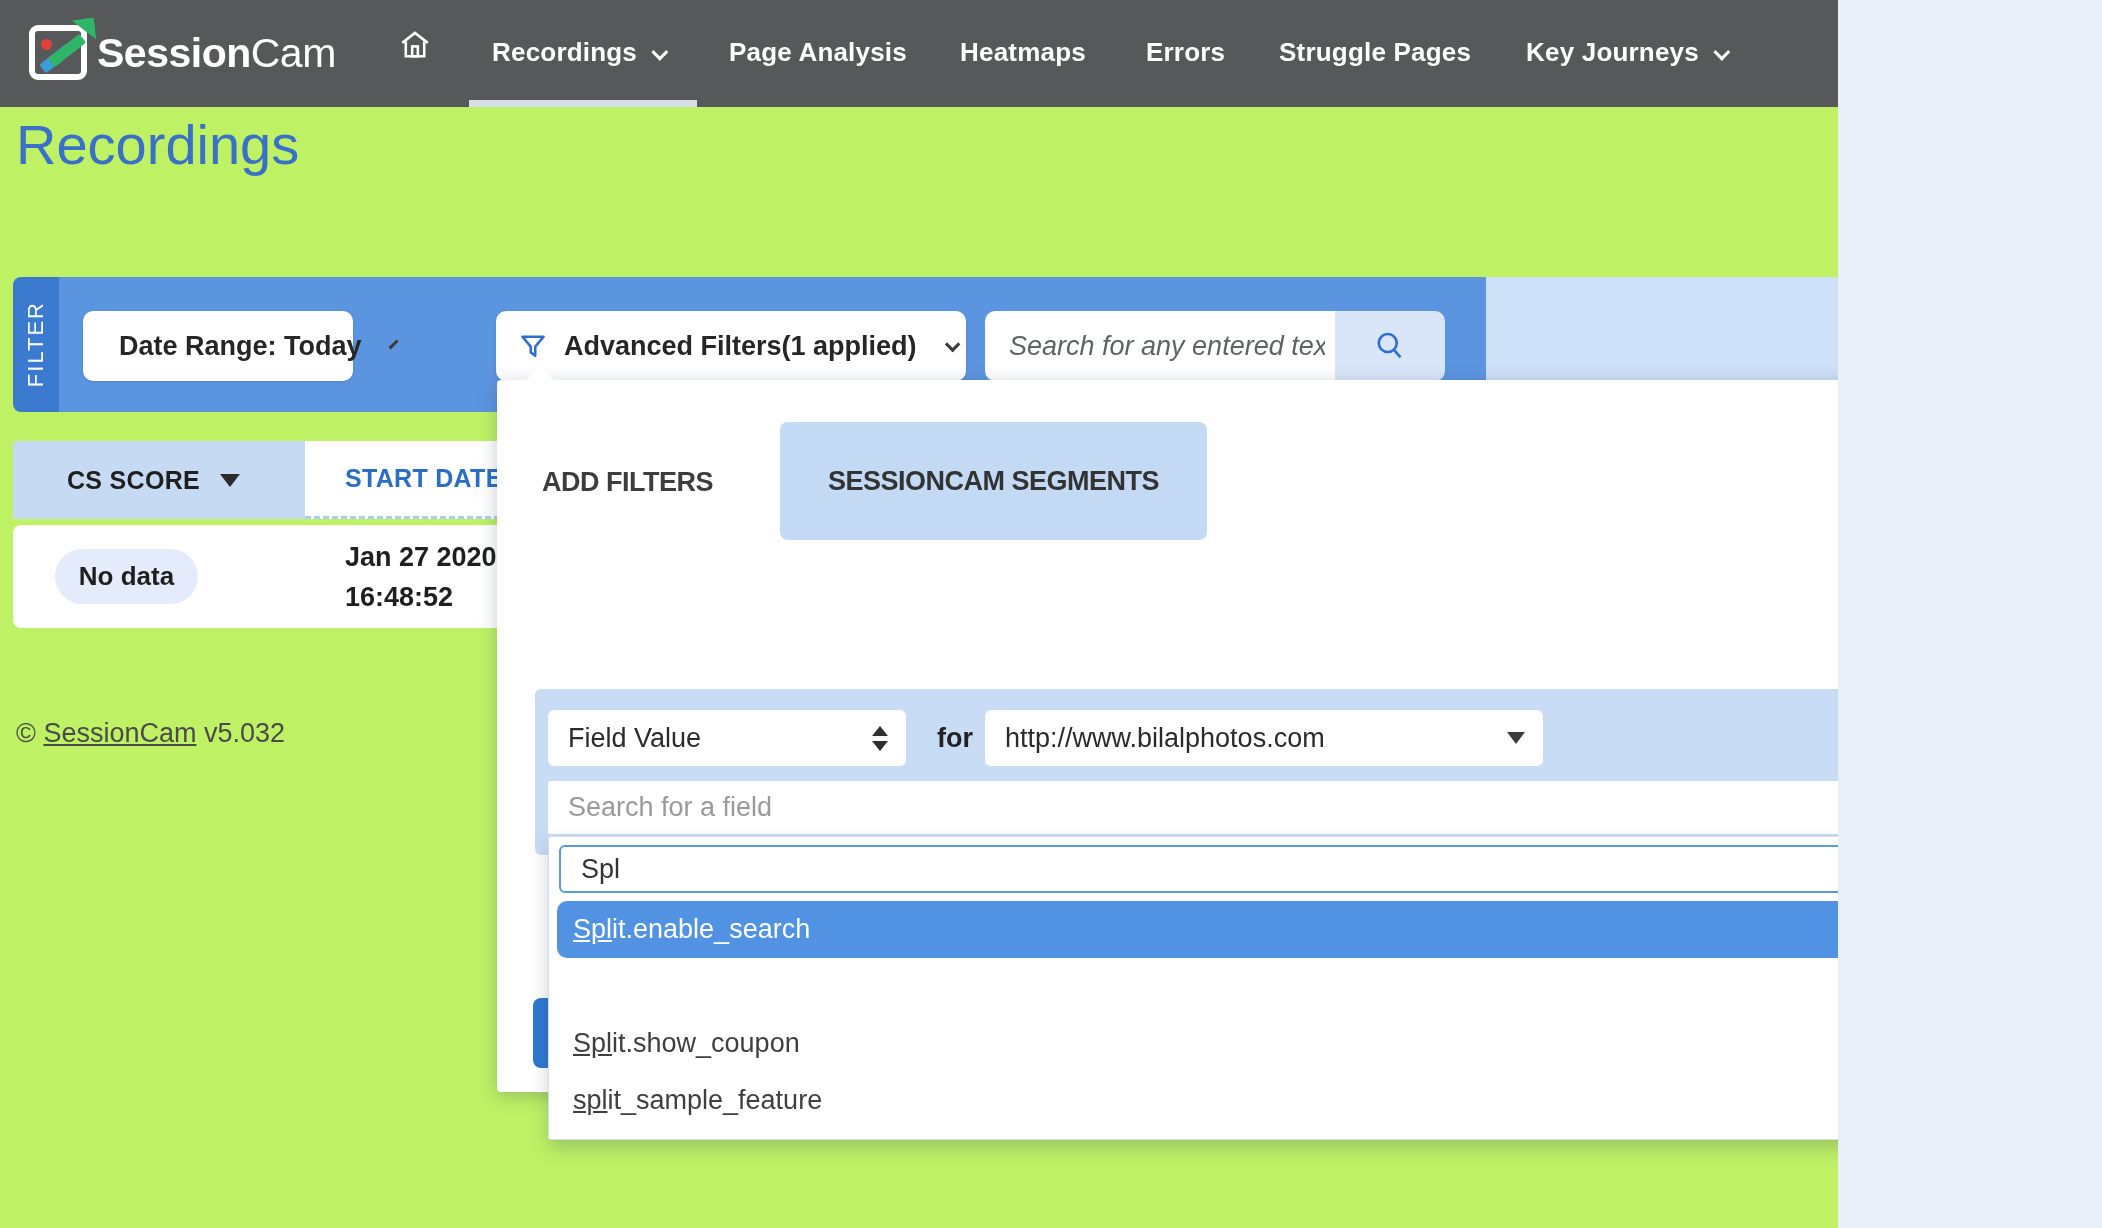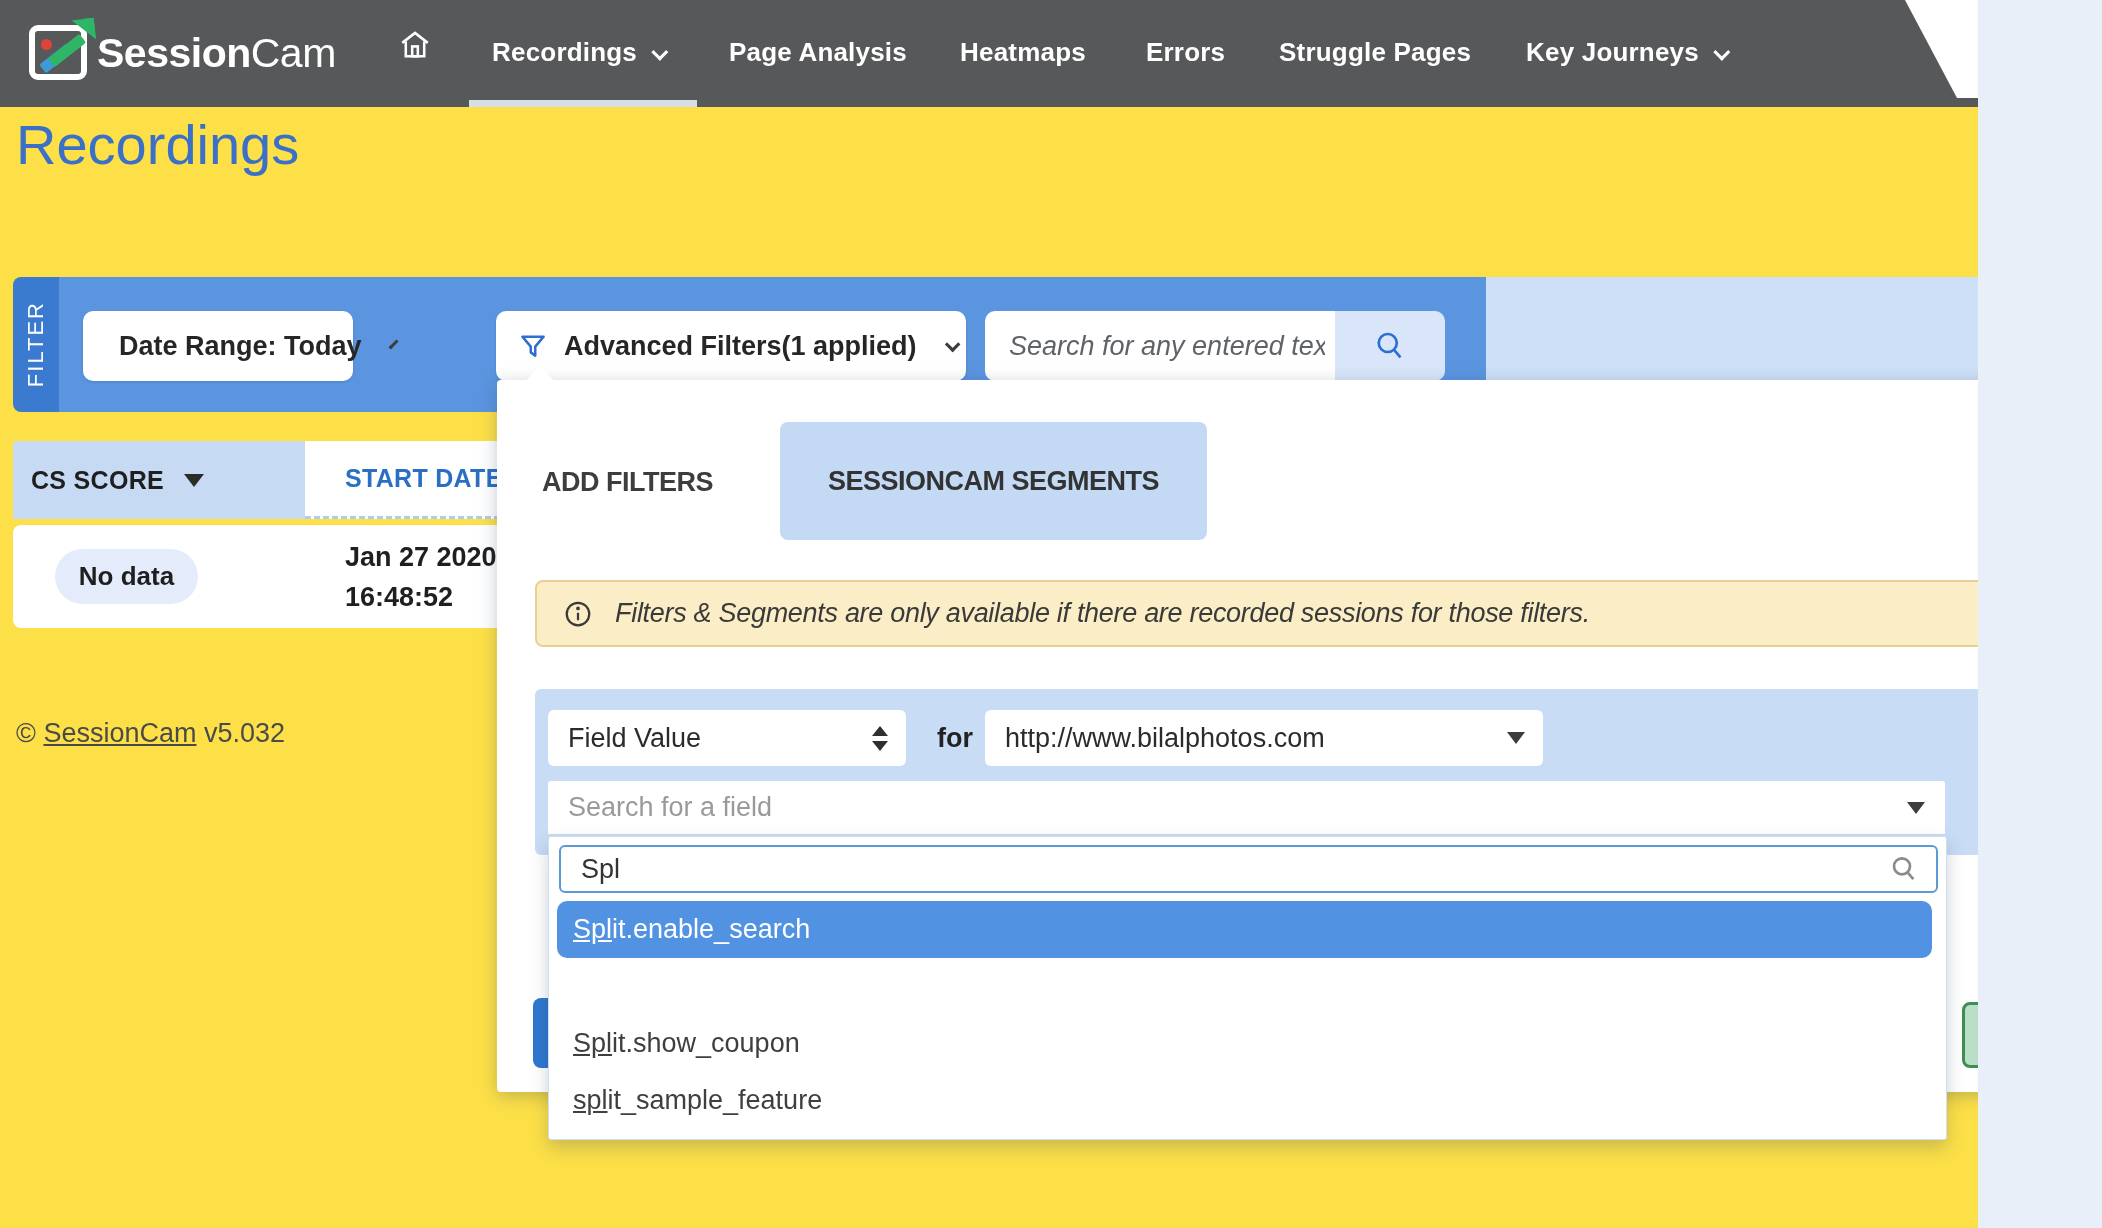--- a/index.html
+++ b/index.html
@@ -1,19 +1,19 @@
 <!DOCTYPE html>
 <html><head>
 <meta charset="utf-8">
 <style>
   * { margin:0; padding:0; box-sizing:border-box; }
   html,body { background:#e9eff9; }
   .screen {
-    position:relative; width:1978px; height:1228px; overflow:hidden;
-    background:#fde047; font-family:"Liberation Sans", sans-serif;
+    position:relative; width:1838px; height:1228px; overflow:hidden;
+    background:#bef264; font-family:"Liberation Sans", sans-serif;
   }
   .abs { position:absolute; }
 
   
   .nav { left:0; top:0; width:2102px; height:107px; background:#57585a; }
   .logo-frame { left:29px; top:25px; width:58px; height:55px; border:6px solid #ffffff; border-radius:9px; background:#57585a; }
   .logo-dot { position:absolute; left:6px; top:8px; width:11px; height:11px; border-radius:50%; background:#e04438; }
   .logo-blue { position:absolute; left:4px; top:22px; width:34px; height:11px; background:#3d9bd8; transform:rotate(-38deg); border-radius:2px; }
   .logo-green { position:absolute; left:12px; top:14px; width:40px; height:11px; background:#2eb566; transform:rotate(-38deg); border-radius:2px; }
   .logo-head { position:absolute; left:38px; top:-12px; width:0; height:0; border-left:11px solid transparent; border-bottom:11px solid transparent; border-top:11px solid #2eb566; border-right:11px solid #2eb566; transform:rotate(-7deg); }
@@ -41,21 +41,21 @@
   .adv-btn { left:496px; top:311px; width:470px; height:70px; padding-left:22px; gap:16px; }
   .btn-label { font-size:27px; font-weight:700; color:#262626; white-space:nowrap; }
   .chev-d { display:inline-block; width:11px; height:11px; border-right:3px solid #3c3c3c; border-bottom:3px solid #3c3c3c; transform:rotate(45deg) translateY(-3px); margin-left:12px; }
   .search-input { left:985px; top:311px; width:350px; height:70px; border:none; outline:none; border-radius:10px 0 0 10px;
     font-family:"Liberation Sans",sans-serif; font-size:27px; font-style:italic; color:#444; padding:0 10px 0 24px; }
   .search-input::placeholder { color:#5f6368; font-style:italic; }
   .search-btn { left:1335px; top:311px; width:110px; height:70px; background:#d9e6f9; border-radius:0 10px 10px 0;
     display:flex; align-items:center; justify-content:center; cursor:pointer; }
 
   
-  .th-cs { left:13px; top:441px; width:292px; height:78px; background:#c6daf4; display:flex; align-items:center; padding-left:18px; gap:20px; cursor:pointer; border-radius:4px 0 0 0; }
+  .th-cs { left:13px; top:441px; width:292px; height:78px; background:#c6daf4; display:flex; align-items:center; padding-left:54px; gap:20px; cursor:pointer; border-radius:4px 0 0 0; }
   .th-txt { font-size:25px; font-weight:700; color:#1f1f1f; letter-spacing:0.3px; }
   .tri-down { width:0; height:0; border-left:10px solid transparent; border-right:10px solid transparent; border-top:13px solid #2b2b2b; }
   .th-sd { left:305px; top:441px; width:240px; height:78px; background:#fff; display:flex; align-items:center; padding-left:40px;
     border-bottom:3px dashed #aecdf0; cursor:pointer; }
   .th-sd .th-txt { color:#2b6fc4; }
   .row-card { left:13px; top:525px; width:530px; height:103px; background:#fff; border-radius:8px; }
   .nodata { left:55px; top:549px; width:143px; height:55px; background:#e4ecfb; border-radius:28px;
     display:flex; align-items:center; justify-content:center; font-size:26px; font-weight:700; color:#1f1f1f;text-align:center; }
   .dateval { left:345px; top:537px; font-size:27px; font-weight:700; color:#1f1f1f; line-height:40px; }
 
@@ -196,28 +196,20 @@
     <u>SessionCam</u>
     <span>v5.032</span>
   </div>
 
   <div class="abs panel">
     <div class="panel-notch"></div>
 
     <div class="tab-plain">ADD FILTERS</div>
     <div class="tab-pill">SESSIONCAM SEGMENTS</div>
 
-    <div class="notice">
-      <svg width="30" height="30" viewBox="0 0 24 24" fill="none" stroke="#3a3a3a" stroke-width="1.8">
-        <circle cx="12" cy="12" r="9"></circle>
-          <path d="M12 11v6"></path>
-          <circle cx="12" cy="7.5" r="0.6" fill="#3a3a3a"></circle>
-      </svg>
-      <span class="notice-txt">Filters &amp; Segments are only available if there are recorded sessions for those filters.</span>
-    </div>
 
     <div class="cond-row"></div>
 
     <div class="sel sel-field">
       <span class="sel-txt">Field Value</span>
       <span class="spin">
           <span class="up"></span>
           <span class="dn"></span>
         </span>
     </div>

